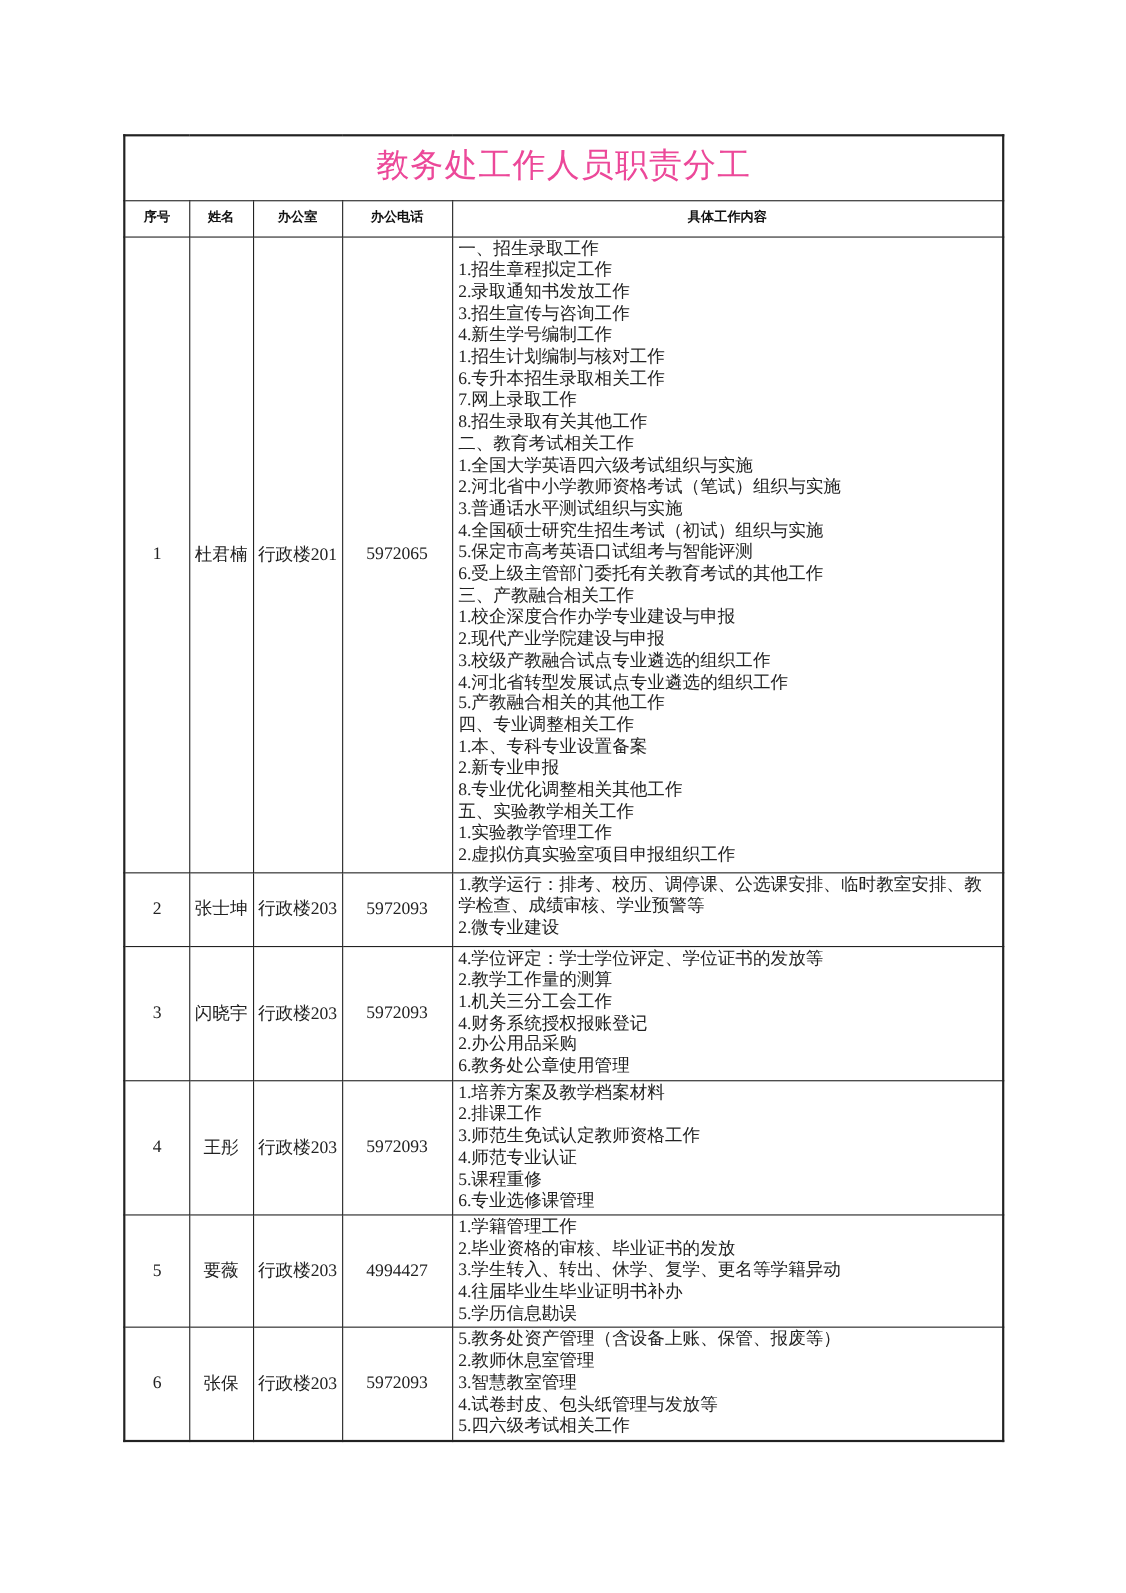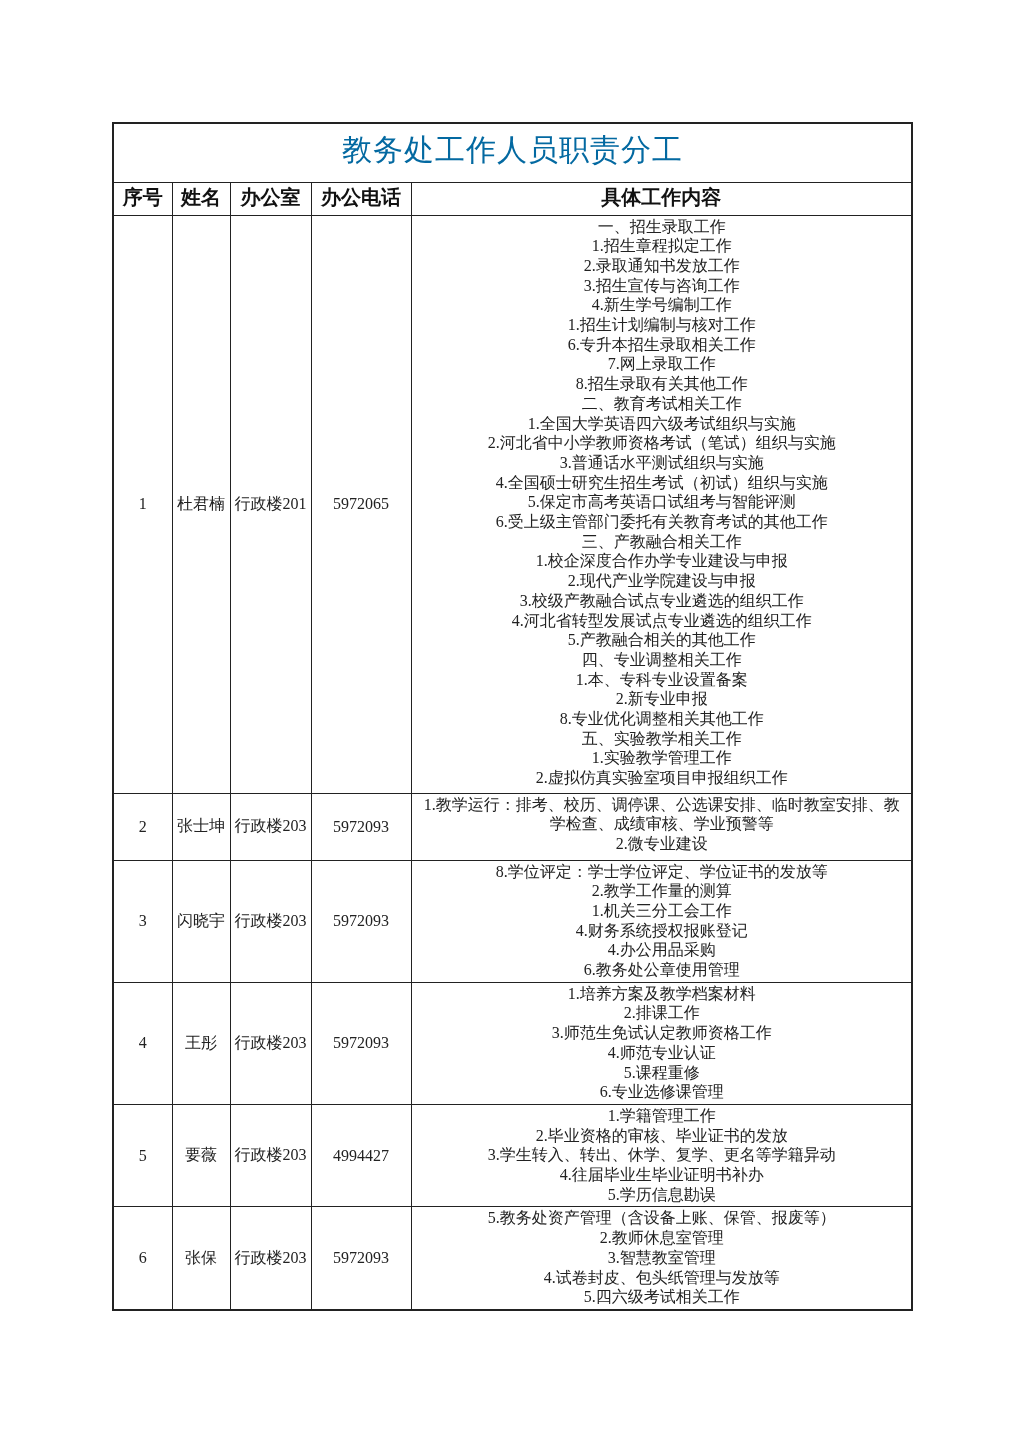--- a/index.html
+++ b/index.html
@@ -22,47 +22,47 @@
   }
   td, th { border: 1.5px solid #222; background: #fff; }
 
   tr.title-row { height: 59px; }
   td.title-cell {
     text-align: center;
     vertical-align: middle;
     font-size: 30px;
     letter-spacing: 1px;
     font-weight: 500;
-    color: #0369a1;
+    color: #ec4899;
     padding-bottom: 4px;
   }
 
   tr.header-row { height: 33px; }
   th.col-header {
-    font-size: 20px;
+    font-size: 12px;
     font-weight: bold;
     text-align: center;
     vertical-align: middle;
     color: #111;
     padding-bottom: 2px;
   }
 
   td.c-center {
     text-align: center;
     vertical-align: middle;
     font-size: 16px;
     color: #222;
   }
   td.c-duties {
     vertical-align: top;
     padding: 1px 4px 2px 5px;
     font-size: 16px;
     color: #222;
   }
-  td.c-duties .duty-line { line-height: 19.7px; text-align: center; }
+  td.c-duties .duty-line { line-height: 19.7px; }
 </style>
 </head>
 <body>
 
 <div class="sheet">
   <table class="duty-table">
     <colgroup>
       <col style="width:59px">
       <col style="width:58px">
       <col style="width:81px">
@@ -131,25 +131,25 @@
             <div class="duty-line">2.微专业建设</div>
           </td>
     </tr>
 
     <tr style="height:118px">
       <td class="c-center">3</td>
       <td class="c-center">闪晓宇</td>
       <td class="c-center">行政楼203</td>
       <td class="c-center">5972093</td>
       <td class="c-duties">
-            <div class="duty-line">8.学位评定：学士学位评定、学位证书的发放等</div>
+            <div class="duty-line">4.学位评定：学士学位评定、学位证书的发放等</div>
             <div class="duty-line">2.教学工作量的测算</div>
             <div class="duty-line">1.机关三分工会工作</div>
             <div class="duty-line">4.财务系统授权报账登记</div>
-            <div class="duty-line">4.办公用品采购</div>
+            <div class="duty-line">2.办公用品采购</div>
             <div class="duty-line">6.教务处公章使用管理</div>
           </td>
     </tr>
 
     <tr style="height:120px">
       <td class="c-center">4</td>
       <td class="c-center">王彤</td>
       <td class="c-center">行政楼203</td>
       <td class="c-center">5972093</td>
       <td class="c-duties">

